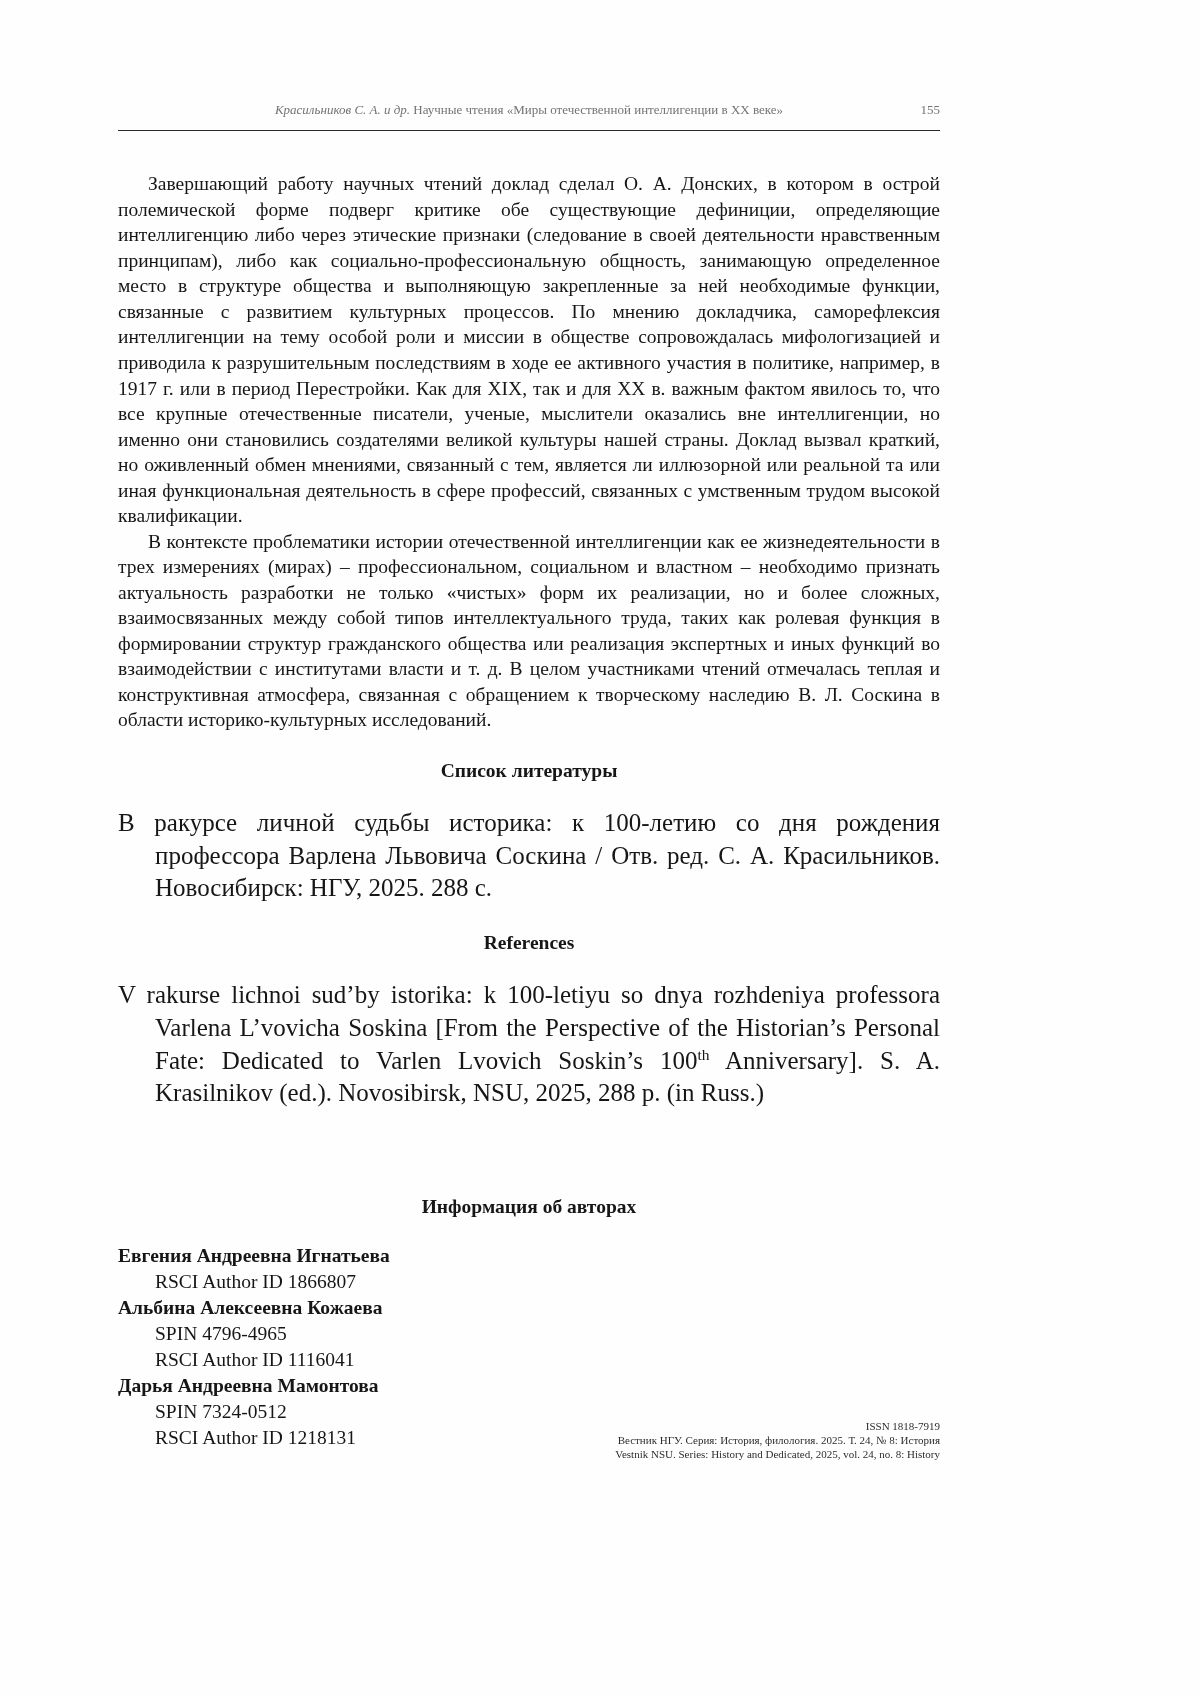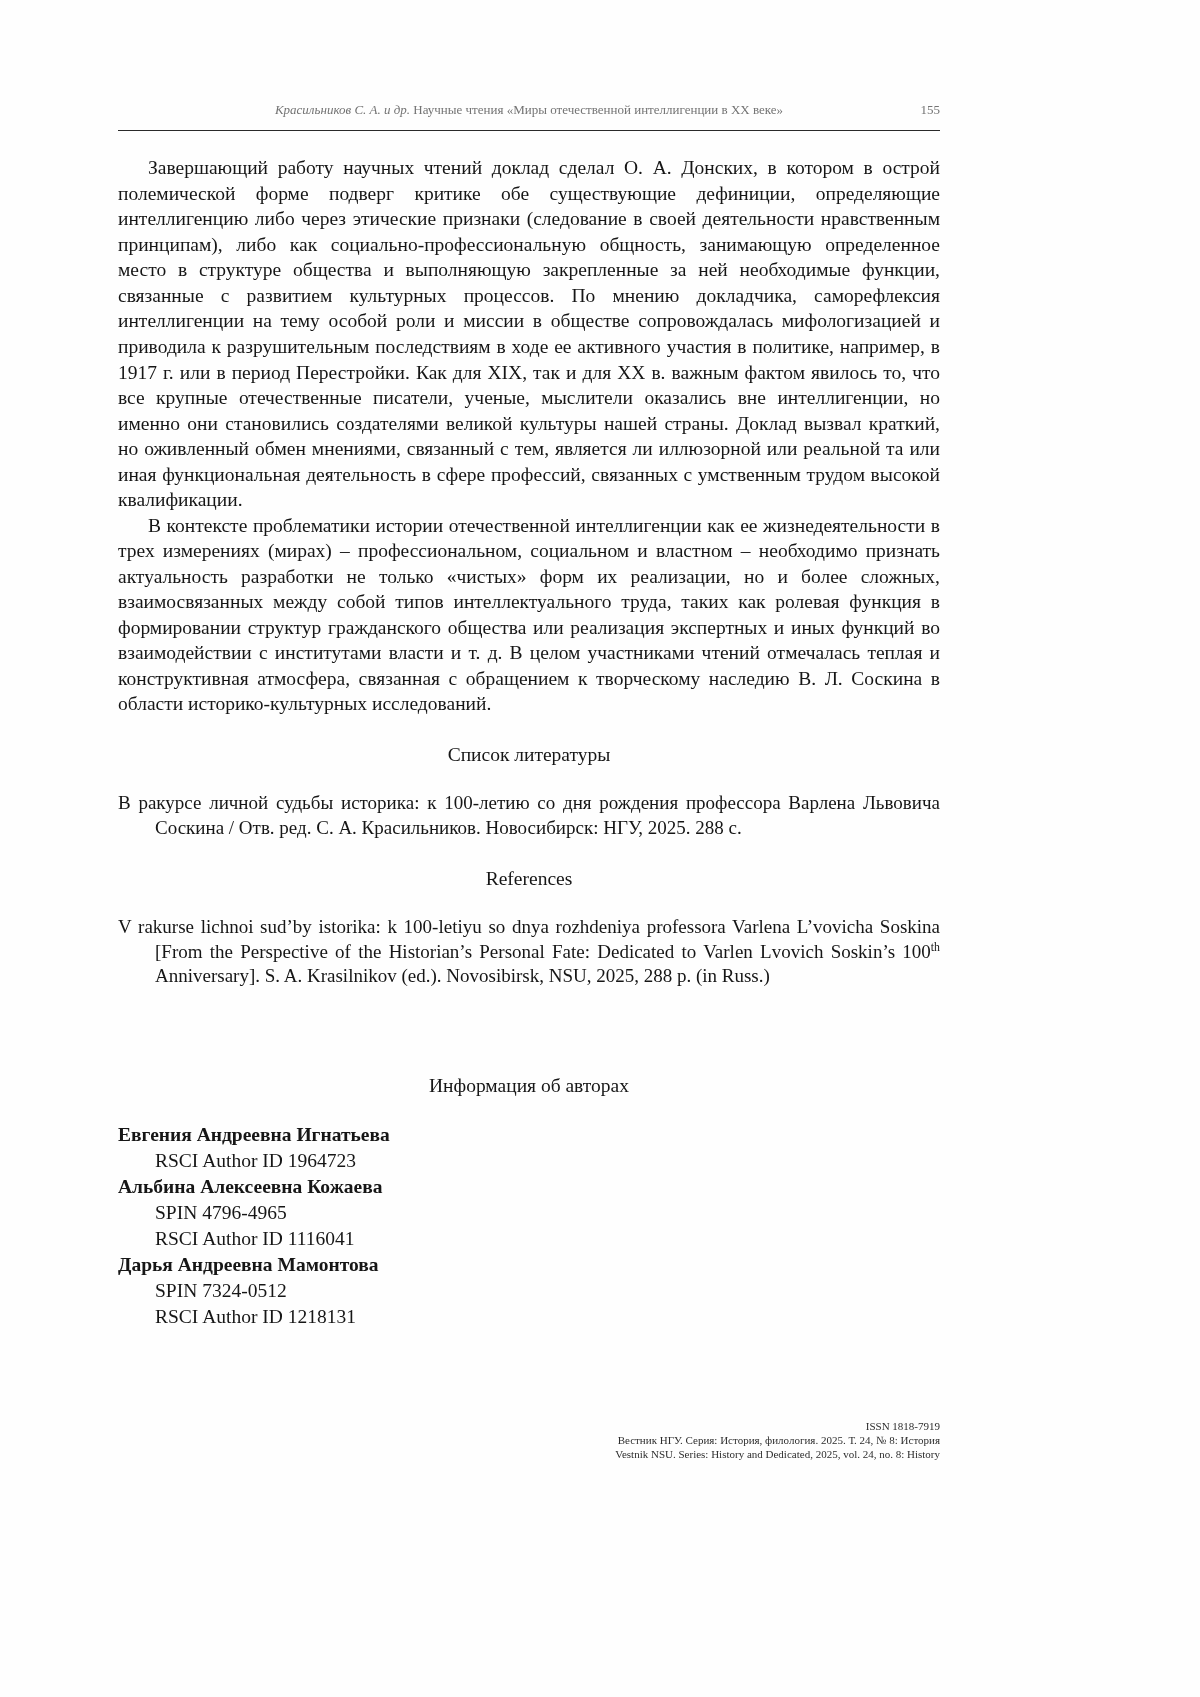--- a/index.html
+++ b/index.html
@@ -30,38 +30,38 @@
     color: #737373;
   }
   .running-head .rh-authors { font-style: italic; }
   .running-head .pagenum {
     position: absolute;
     right: 0;
     top: 0;
     font-style: normal;
     text-align: center;
   }
-  .bodytext { margin-top: 24px; }
+  .bodytext { margin-top: 40px; }
   p.body-par {
     margin: 0;
     font-size: 19.5px;
     line-height: 1.31;
     text-align: justify;
     text-indent: 30px;
   }
   h2.center-head {
     text-align: center;
     font-size: 19.5px;
-    font-weight: normal;
+    font-weight: bold;
     margin: 27px 0 25px 0;
   }
   h2.big-gap { margin-top: 86px; }
   p.ref-entry {
     margin: 0;
-    font-size: 19px;
+    font-size: 25px;
     line-height: 1.31;
     text-align: justify;
     padding-left: 37px;
     text-indent: -37px;
   }
   sup.ordinal { font-size: 0.62em; line-height: 0; }
   .authors-list {
     margin-top: 6px;
     font-size: 19.5px;
     line-height: 1.33;
@@ -97,21 +97,21 @@
     <h2 class="center-head">References</h2>
     <p class="ref-entry"><span>V rakurse lichnoi sud’by istorika: k 100-letiyu so dnya rozhdeniya professora Varlena L’vovicha Soskina [From the Perspective of the Historian’s Personal Fate: Dedicated to Varlen Lvovich Soskin’s 100</span><sup class="ordinal">th</sup><span> Anniversary]. S. A. Krasilnikov (ed.). Novosibirsk, NSU, 2025, 288 p. (in Russ.)</span></p>
 
     <h2 class="center-head big-gap">Информация об авторах</h2>
 
     <div class="authors-list">
 
 
       <div class="author">
         <div><span class="author-name">Евгения Андреевна Игнатьева</span><span></span></div>
-        <div class="author-info">RSCI Author ID 1964723</div>
+        <div class="author-info">RSCI Author ID 1866807</div>
       </div>
 
       <div class="author">
         <div><span class="author-name">Альбина Алексеевна Кожаева</span><span></span></div>
         <div class="author-info">SPIN 4796-4965</div>
         <div class="author-info">RSCI Author ID 1116041</div>
       </div>
 
       <div class="author">
         <div><span class="author-name">Дарья Андреевна Мамонтова</span><span></span></div>

